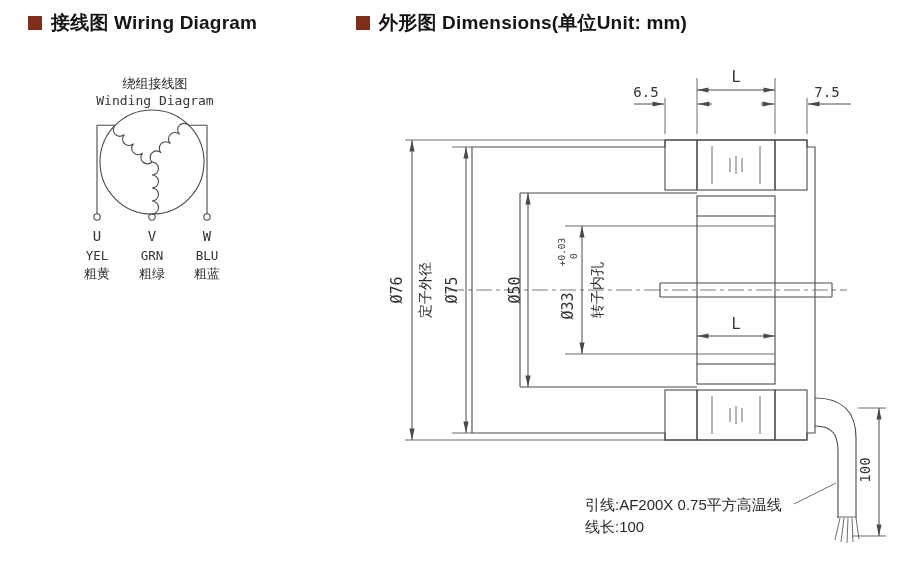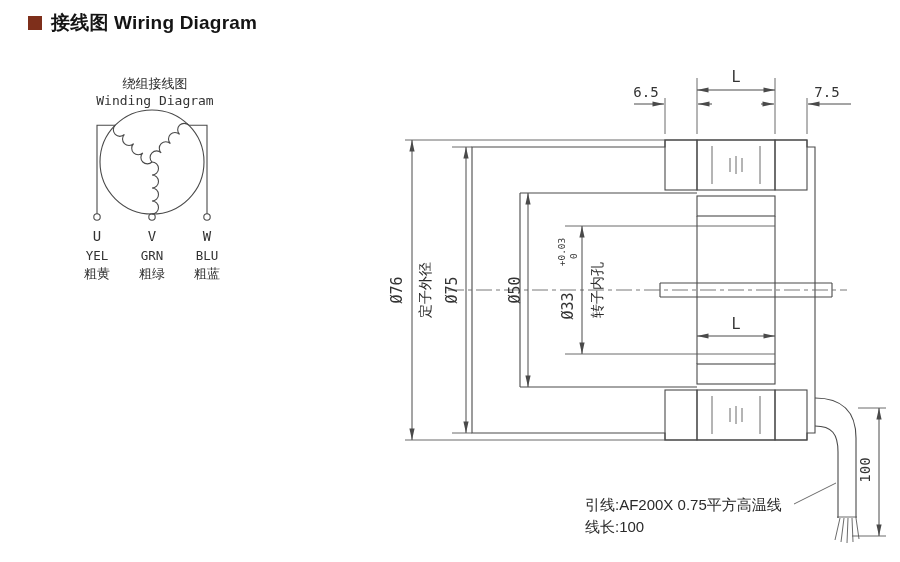--- a/index.html
+++ b/index.html
@@ -23,20 +23,24 @@
   text.note{font-family:"Liberation Sans", sans-serif;fill:#2a2a2a;font-size:15px;}
 </style>
 </head>
 <body>
 
 <div class="page">
 
   <div class="hdr" style="left:28px">
     <span class="bullet"></span>
     <span class="hdr-text">接线图 Wiring Diagram</span>
+  </div>
+  <div class="hdr" style="left:356px">
+    <span class="bullet"></span>
+    <span class="hdr-text">外形图 Dimensions(单位Unit: mm)</span>
   </div>
 
   <svg width="900" height="562" viewBox="0 0 900 562">
     <defs>
       <marker id="aE" markerUnits="userSpaceOnUse" markerWidth="14" markerHeight="8" refX="12.5" refY="4" orient="auto">
         <path d="M12.5,4 L1,1.4 L1,6.6 Z" fill="#4a4a4a"></path>
       </marker>
       <marker id="aS" markerUnits="userSpaceOnUse" markerWidth="14" markerHeight="8" refX="1.5" refY="4" orient="auto">
         <path d="M1.5,4 L13,1.4 L13,6.6 Z" fill="#4a4a4a"></path>
       </marker>

